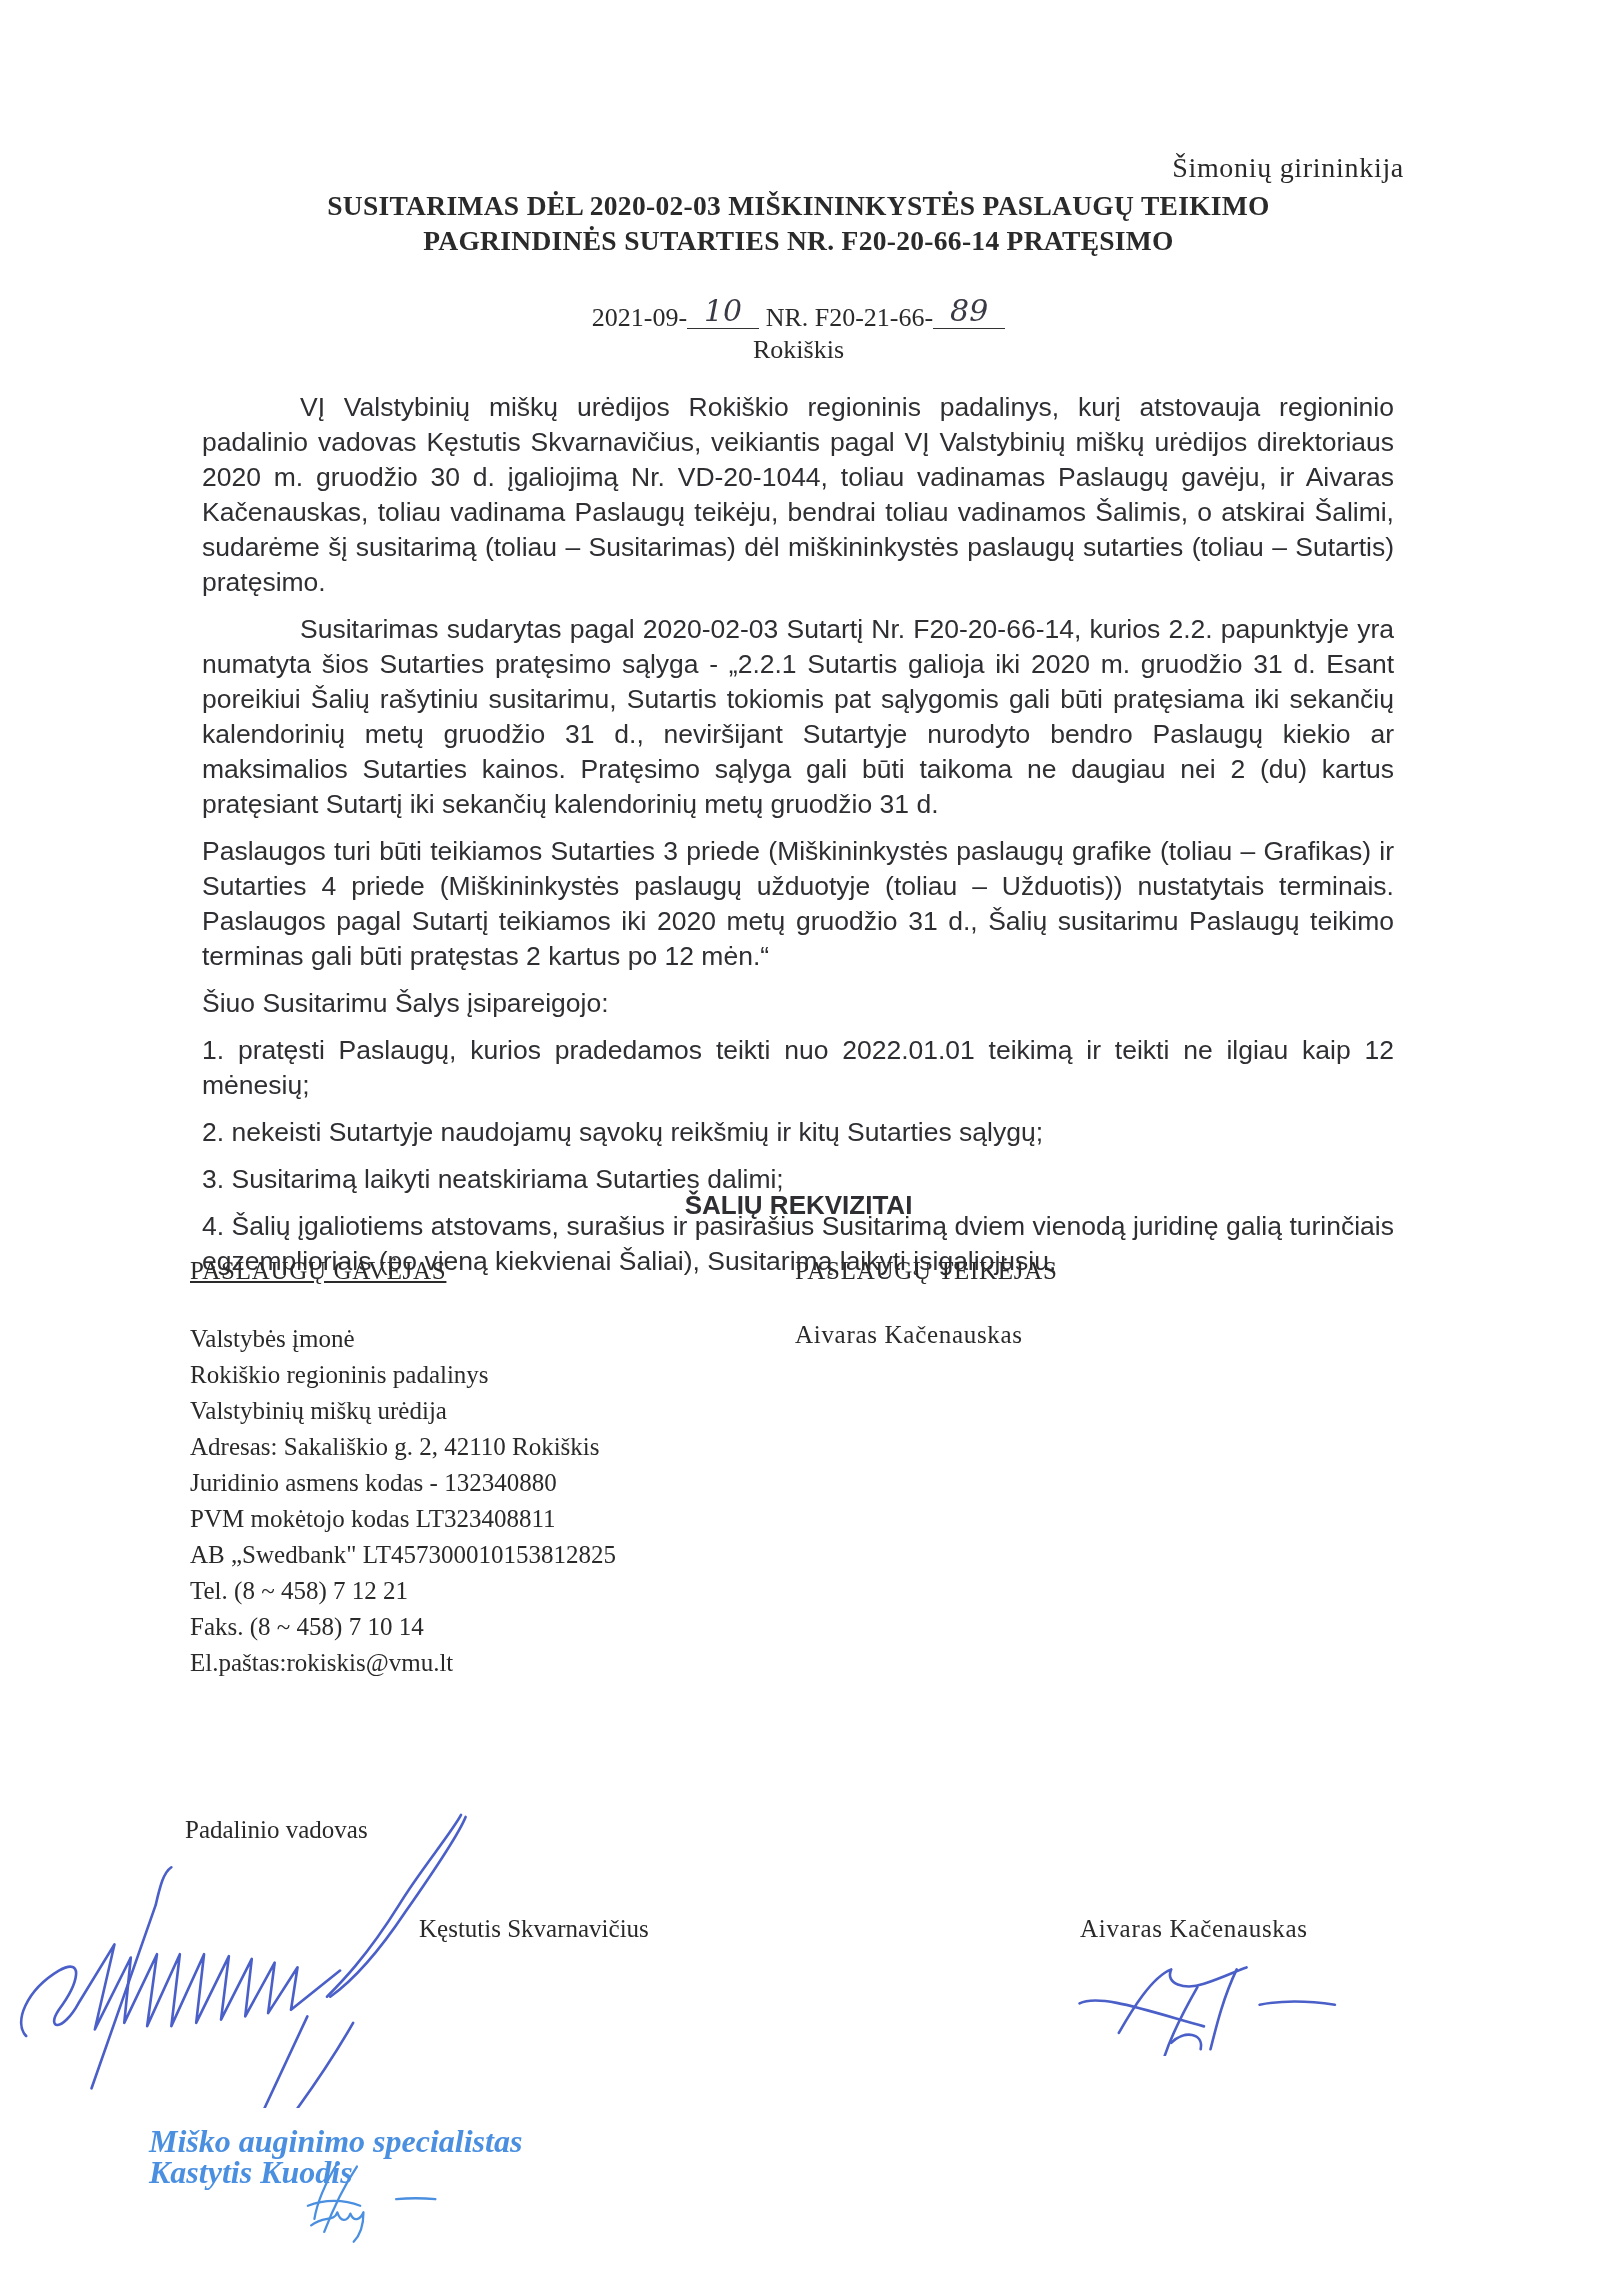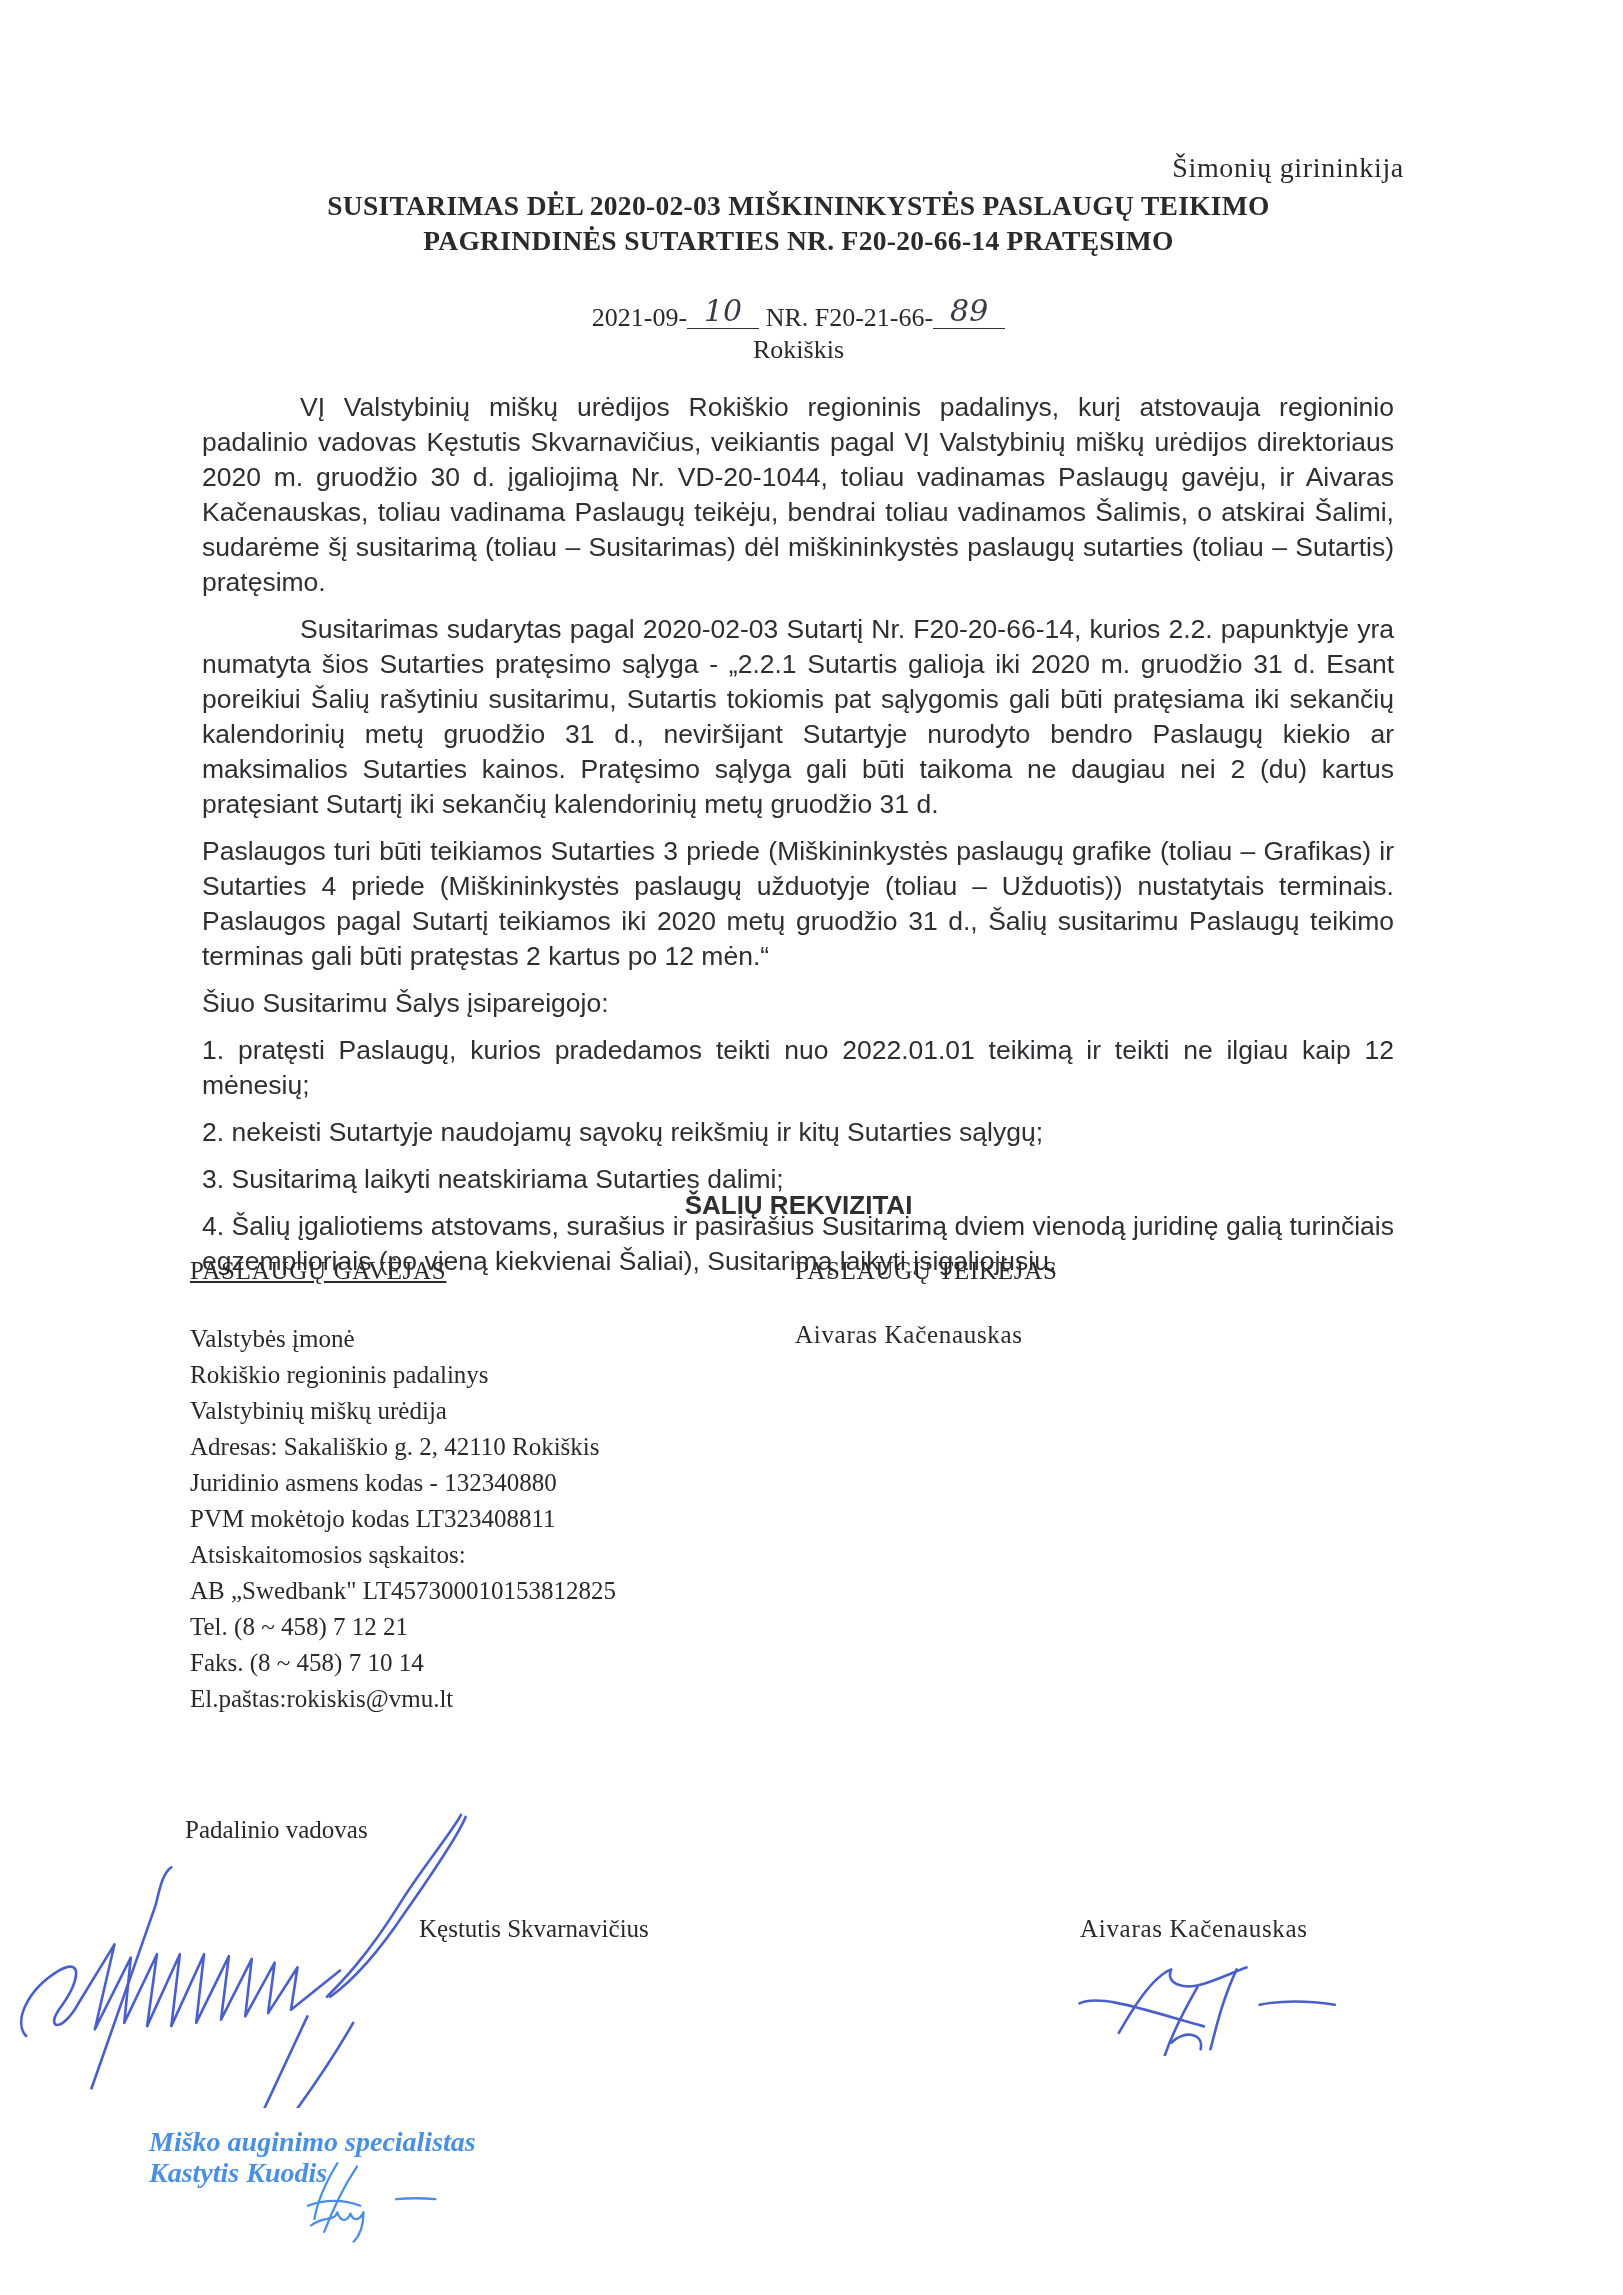--- a/index.html
+++ b/index.html
@@ -30,21 +30,21 @@
 
   .req-list { position: absolute; left: 190px; top: 1321px; font-size: 25px; line-height: 36px; }
   .req-list div { white-space: nowrap; }
   .provider-name { left: 795px; top: 1321px; font-size: 25px; letter-spacing: 0.7px; }
 
   .sig-role { left: 185px; top: 1816px; font-size: 25px; }
   .sig-name-left { left: 419px; top: 1915px; font-size: 25px; }
   .sig-name-right { left: 1080px; top: 1915px; font-size: 25px; letter-spacing: 0.7px; }
 
   .signature { position: absolute; }
-  .stamp { position: absolute; left: 149px; top: 2126px; font-family: "Liberation Serif", "DejaVu Serif", serif; font-style: italic; font-weight: bold; color: #4a8fe0; font-size: 28px; line-height: 31px; }
+  .stamp { position: absolute; left: 149px; top: 2126px; font-family: "Liberation Serif", "DejaVu Serif", serif; font-style: italic; font-weight: bold; color: #4a8fe0; font-size: 32px; line-height: 31px; }
 </style>
 </head>
 <body>
 
 <div class="page">
 
   <div class="abs serif org-label">Šimonių girininkija</div>
 
   <div class="abs serif title l1">SUSITARIMAS DĖL 2020-02-03 MIŠKININKYSTĖS PASLAUGŲ TEIKIMO</div>
   <div class="abs serif title l2">PAGRINDINĖS SUTARTIES NR. F20-20-66-14 PRATĘSIMO</div>
@@ -71,21 +71,20 @@
   <div class="abs serif party-head left">PASLAUGŲ GAVĖJAS</div>
   <div class="abs serif party-head right">PASLAUGŲ TEIKĖJAS</div>
 
   <div class="req-list serif">
     <div>Valstybės įmonė</div>
     <div>Rokiškio regioninis padalinys</div>
     <div>Valstybinių miškų urėdija</div>
     <div>Adresas: Sakališkio g. 2, 42110 Rokiškis</div>
     <div>Juridinio asmens kodas - 132340880</div>
     <div>PVM mokėtojo kodas LT323408811</div>
-    <div>Atsiskaitomosios sąskaitos:</div>
     <div>AB „Swedbank" LT457300010153812825</div>
     <div>Tel. (8 ~ 458) 7 12 21</div>
     <div>Faks. (8 ~ 458) 7 10 14</div>
     <div>El.paštas:rokiskis@vmu.lt</div>
   </div>
 
   <div class="abs serif provider-name">Aivaras Kačenauskas</div>
 
   <div class="abs serif sig-role">Padalinio vadovas</div>
   <div class="abs serif sig-name-left">Kęstutis Skvarnavičius</div>

